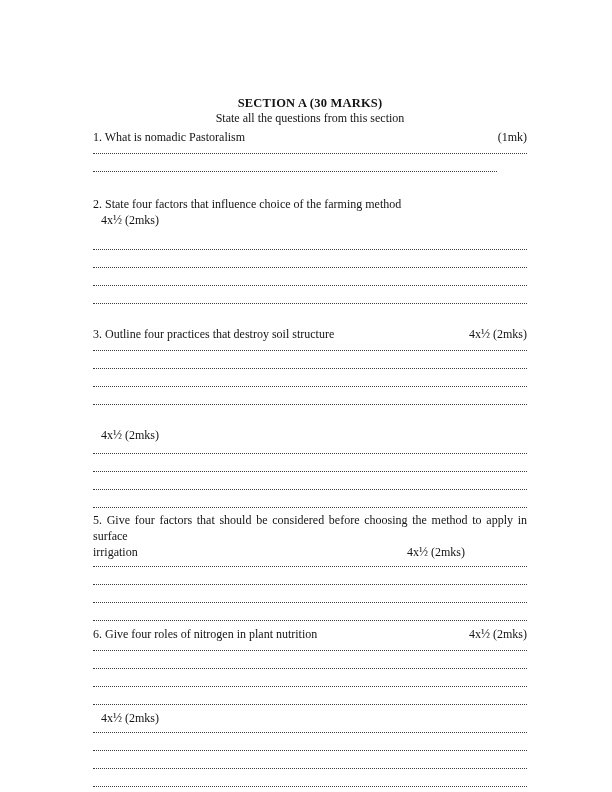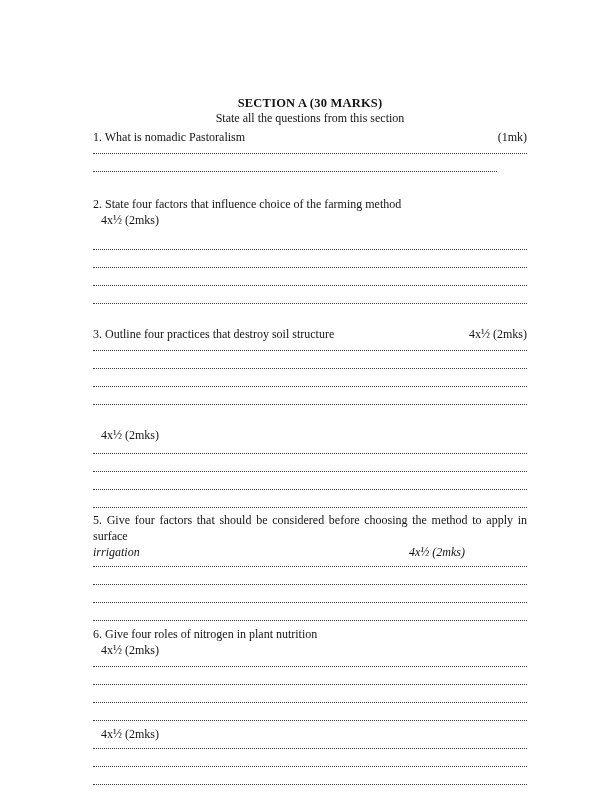--- a/index.html
+++ b/index.html
@@ -36,35 +36,34 @@
     line-height:16px;
   }
   .q .qt { text-align:left; }
   .q .qm { white-space:nowrap; padding-left:8px; }
   .q5-line1 { font-size:12px; line-height:16px; text-align:justify; }
   .q5-line2 {
     display:flex;
     justify-content:space-between;
     font-size:12px;
     line-height:16px;
-    font-style:italic;
   }
   .q5-line2 .qm { margin-right:62px; }
   .dl {
     border-bottom:1.6px dotted #3a3a3a;
   }
   .g6  { height:6px; }
   .g8  { height:8px; }
   .g10 { height:10px; }
   .g17 { height:17px; }
   .g21 { height:21px; }
   .w93 { width:93%; }
   .mt3  { margin-top:3px; }
   .mt4  { margin-top:4px; }
-  .mt5  { margin-top:5px;flex-direction:column; }
+  .mt5  { margin-top:5px; }
   .mt6  { margin-top:22px; }
   .mt16 { margin-top:24px;flex-direction:column; }
 </style>
 </head>
 <body>
 
 <div class="page">
 
   <div class="section-title">SECTION A (30 MARKS)</div>
 

